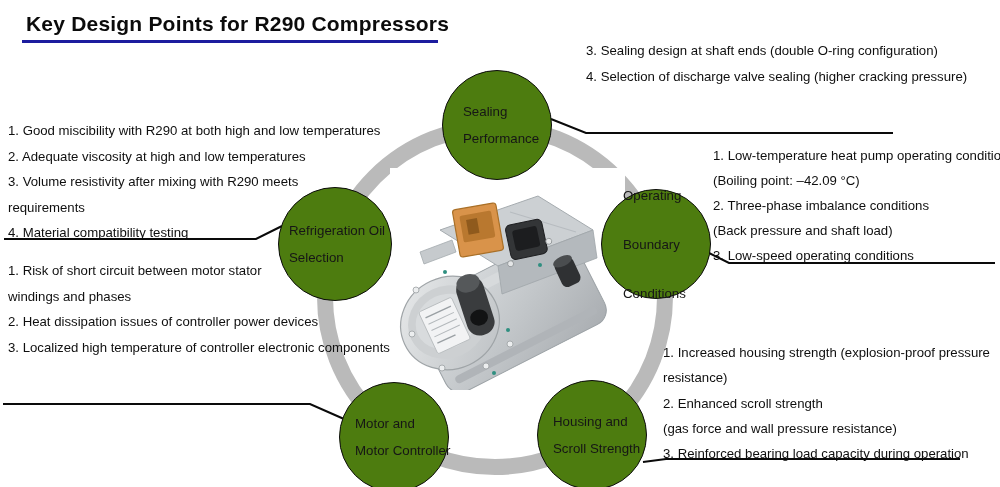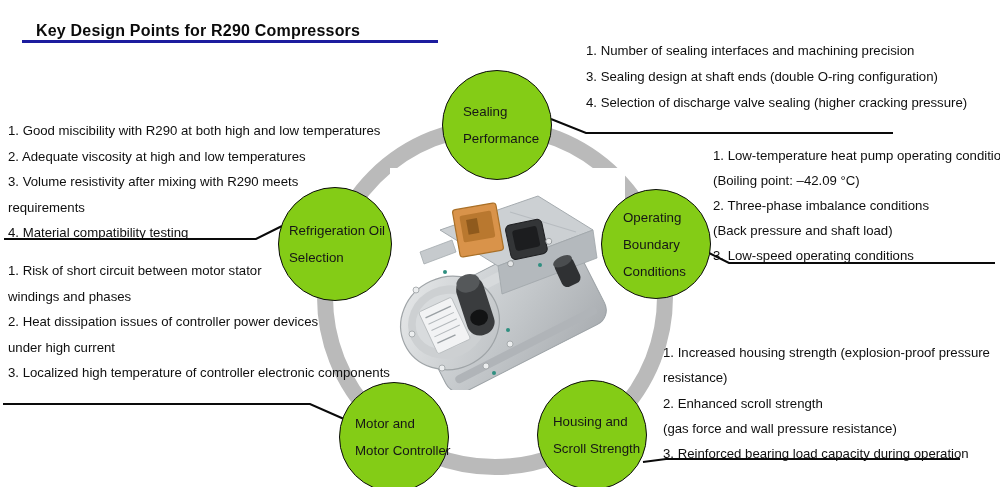--- a/index.html
+++ b/index.html
@@ -2,44 +2,44 @@
 <html><head>
 <meta charset="utf-8">
 <style>
   html,body{margin:0;padding:0;background:#ffffff;}
   .stage{
     position:relative; width:1000px; height:487px; overflow:hidden;
     background:#ffffff; font-family:"Liberation Sans", sans-serif; color:#111;
   }
   
   .title{
-    position:absolute; left:20px; top:6px; margin:16px;
-    font-size:16px; font-weight:bold; letter-spacing:0.2px; color:#0b0b0b;
+    position:absolute; left:20px; top:6px; margin:6px;
+    font-size:21px; font-weight:bold; letter-spacing:0.2px; color:#0b0b0b;
     white-space:nowrap;
   }
   .title-underline{
     position:absolute; left:22px; top:40px; width:416px; height:3px;
     background:#1c1c9e;
   }
   
   .ring-svg,.leads{position:absolute; left:0; top:0; width:1000px; height:487px;}
   .ring-svg{z-index:1;}
   .photo{position:absolute; left:390px; top:168px; width:235px; height:222px; z-index:2;}
   .leads{z-index:3;}
   
   .node{
-    position:absolute; z-index:4; background:#84cc16;
+    position:absolute; z-index:4; background:#4d7c0f;
     border:1.6px solid #0c0c0c; border-radius:50%;
     display:flex; flex-direction:column; justify-content:center; align-items:flex-start;
     font-size:13.3px; line-height:27px; color:#161616;
     box-sizing:border-box; white-space:nowrap;
   }
   .node span{display:block;}
   .node-sealing  {left:442px; top:70px;  width:110px; height:110px; padding-left:20px;}
-  .node-operating{left:601px; top:189px; width:110px; height:110px; padding-left:21px;}
+  .node-operating{left:601px; top:189px; width:110px; height:110px; padding-left:21px;gap:22px;}
   .node-oil      {left:278px; top:187px; width:114px; height:114px; padding-left:10px;justify-content:center;}
   .node-motor    {left:339px; top:382px; width:110px; height:110px; padding-left:15px;}
   .node-housing  {left:537px; top:380px; width:110px; height:110px; padding-left:15px;}
   
   .callout{position:absolute; z-index:5; font-size:13.2px; color:#0f0f0f; white-space:nowrap;}
   .callout .ln{display:block;}
   .co-sealing  {left:586px; top:38px;  line-height:26px;}
   .co-operating{left:713px; top:143px; line-height:25px;}
   .co-oil      {left:8px;   top:118px; line-height:25.5px;}
   .co-motor    {left:8px;   top:258px; line-height:25.6px;}
@@ -159,21 +159,20 @@
   <div class="node node-motor">
     <span>Motor and</span>
     <span>Motor Controller</span>
   </div>
   <div class="node node-housing">
     <span>Housing and</span>
     <span>Scroll Strength</span>
   </div>
 
   <div class="callout co-sealing">
-    <div class="ln">1. Number of sealing interfaces and machining precision</div>
     <div class="ln">3. Sealing design at shaft ends (double O-ring configuration)</div>
     <div class="ln">4. Selection of discharge valve sealing (higher cracking pressure)</div>
   </div>
 
   <div class="callout co-operating">
     <div class="ln">1. Low-temperature heat pump operating conditions</div>
     <div class="ln">(Boiling point: –42.09 °C)</div>
     <div class="ln">2. Three-phase imbalance conditions</div>
     <div class="ln">(Back pressure and shaft load)</div>
     <div class="ln">3. Low-speed operating conditions</div>
@@ -184,21 +183,20 @@
     <div class="ln">2. Adequate viscosity at high and low temperatures</div>
     <div class="ln">3. Volume resistivity after mixing with R290 meets</div>
     <div class="ln">requirements</div>
     <div class="ln">4. Material compatibility testing</div>
   </div>
 
   <div class="callout co-motor">
     <div class="ln">1. Risk of short circuit between motor stator</div>
     <div class="ln">windings and phases</div>
     <div class="ln">2. Heat dissipation issues of controller power devices</div>
-    <div class="ln">under high current</div>
     <div class="ln">3. Localized high temperature of controller electronic components</div>
   </div>
 
   <div class="callout co-housing">
     <div class="ln">1. Increased housing strength (explosion-proof pressure</div>
     <div class="ln">resistance)</div>
     <div class="ln">2. Enhanced scroll strength</div>
     <div class="ln">(gas force and wall pressure resistance)</div>
     <div class="ln">3. Reinforced bearing load capacity during operation</div>
   </div>

